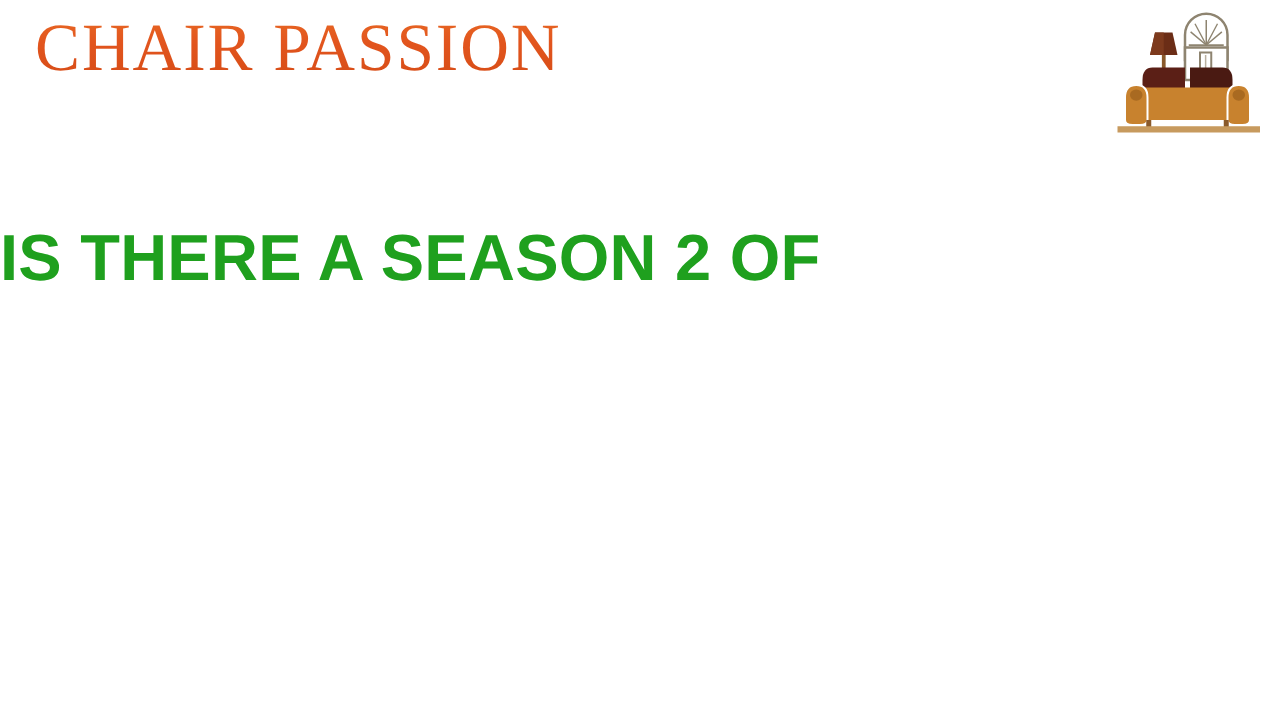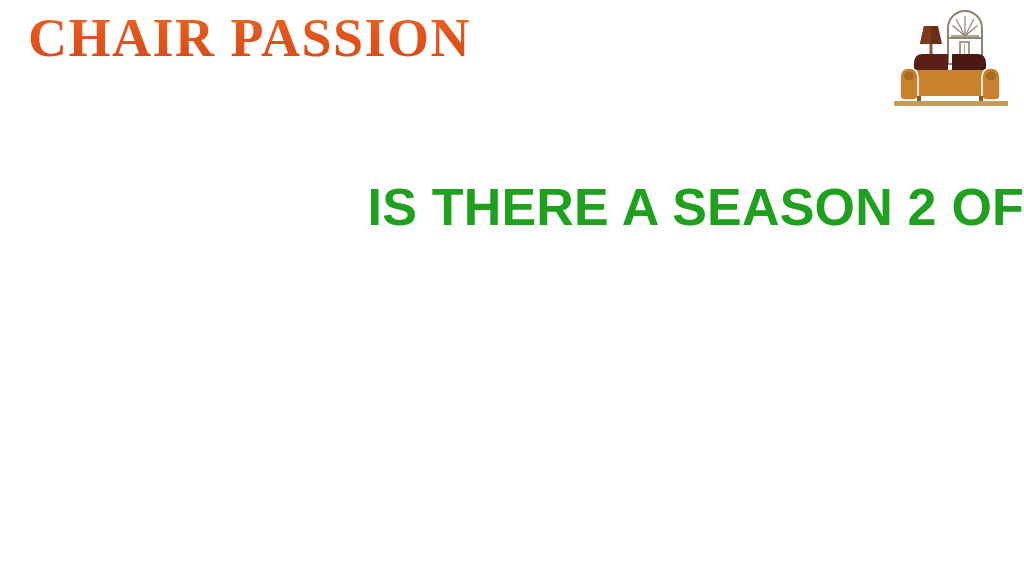--- a/index.html
+++ b/index.html
@@ -33,21 +33,21 @@
     height: 118px;
   }
 
   .brand-wordmark {
     position: absolute;
     left: 28px;
     top: 11px;
     font-family: "Liberation Serif", "DejaVu Serif", serif;
     font-size: 54px;
     line-height: 1;
-    font-weight: 700;
+    font-weight: 400;
     letter-spacing: 1.5px;
     white-space: nowrap;
     color: #e2551e;
     background-image: linear-gradient(180deg, #e86a24 0%, #e2551e 42%, #d64c16 100%);
     -webkit-background-clip: text;
     background-clip: text;
     -webkit-text-fill-color: transparent;
   }
 
   
@@ -63,21 +63,21 @@
     width: 122px;
     height: 104px;
   }
 
   
   .headline-block {
     position: absolute;
     left: 0;
     top: 168px;
     width: 1024px;
-    text-align: right;
+    text-align: left;
   }
   .headline {
     margin: 0;
     font-family: "Liberation Sans", sans-serif;
     font-weight: 700;
     font-size: 52px;
     line-height: 1.52;
     letter-spacing: 0.2px;
     color: #1fa01e;
     text-transform: none;

